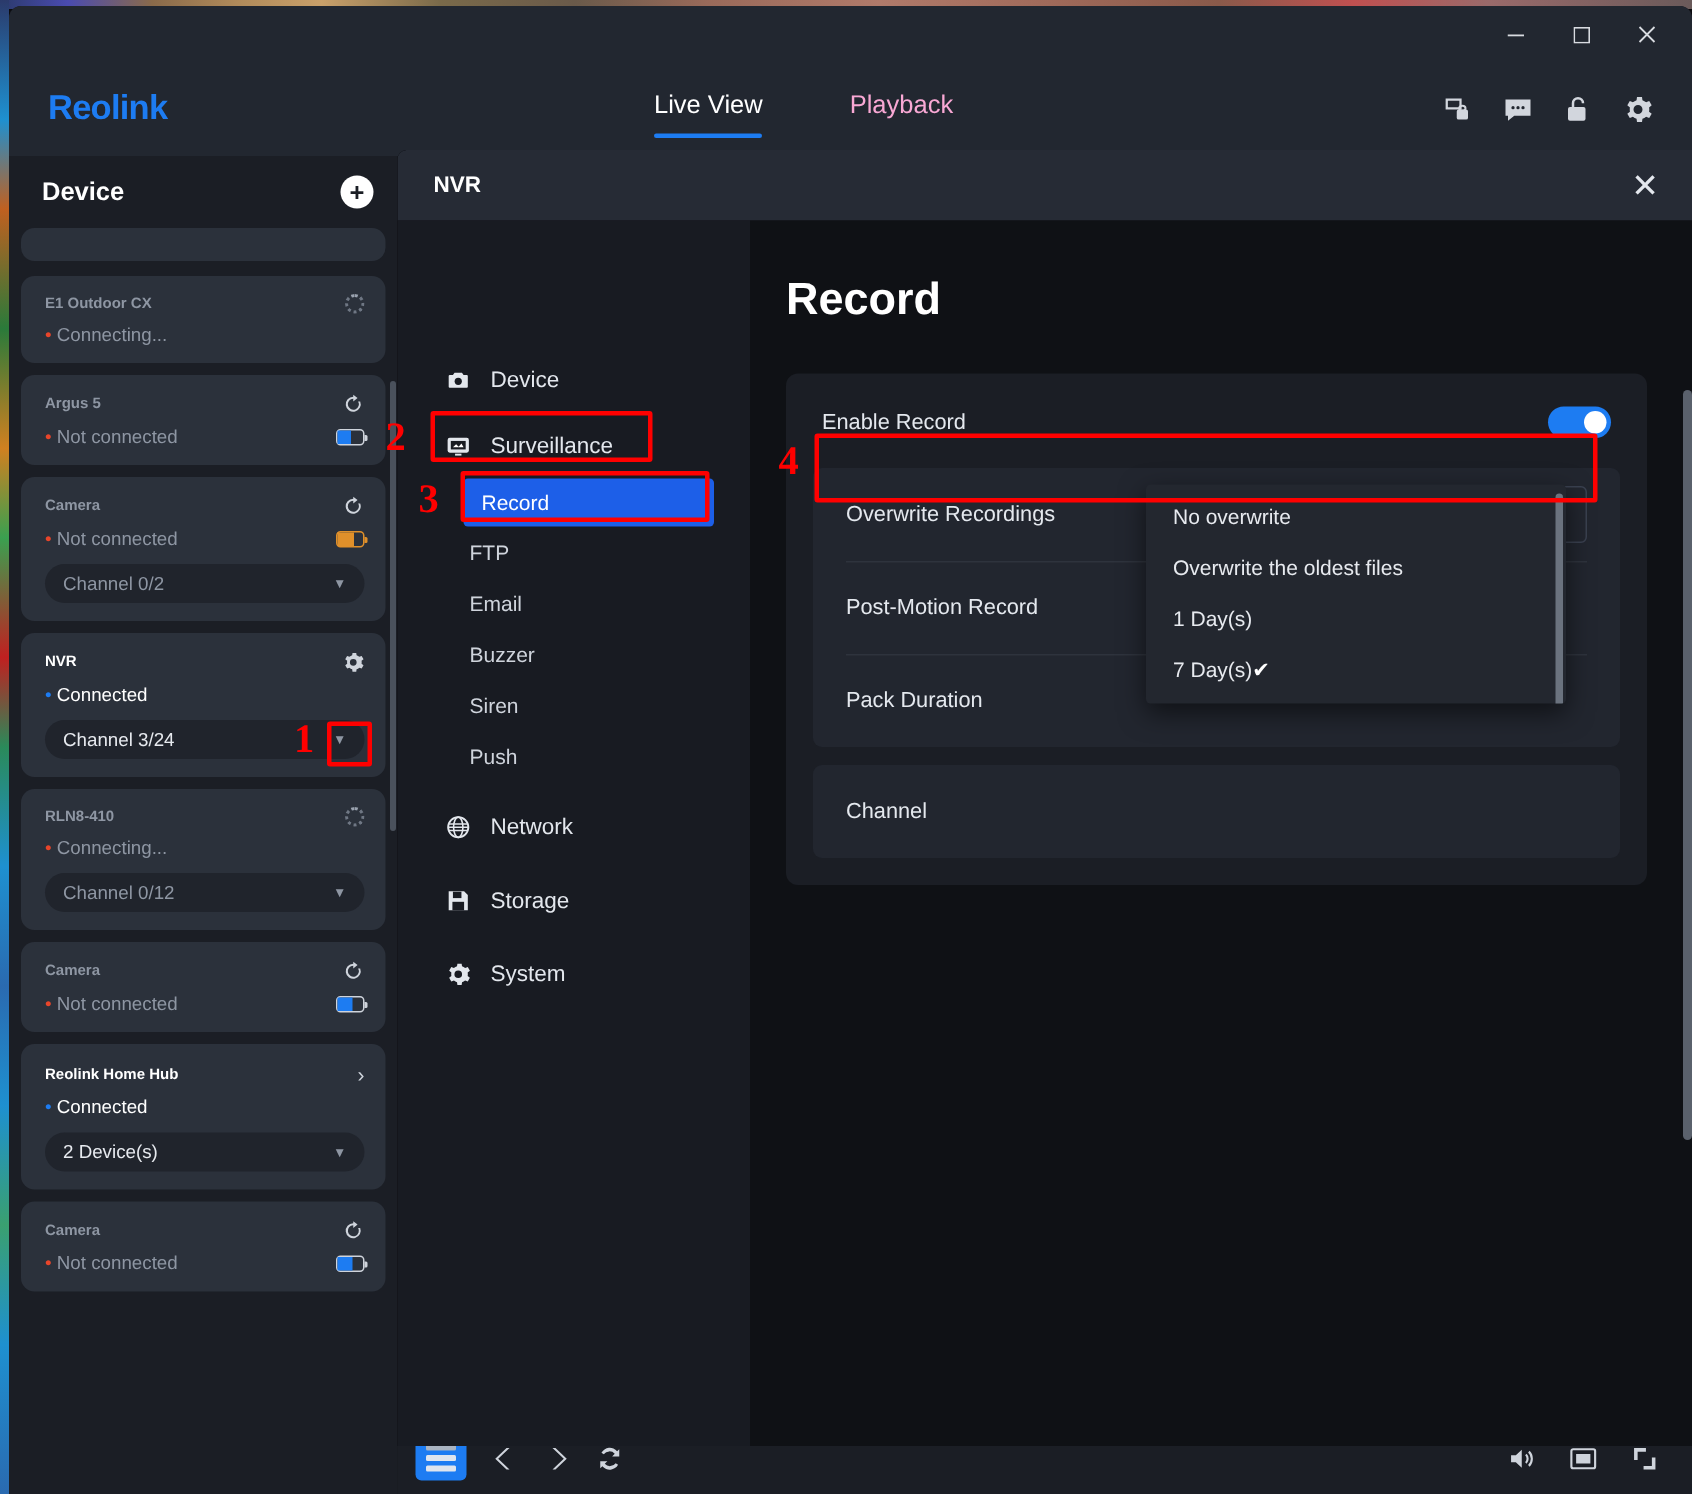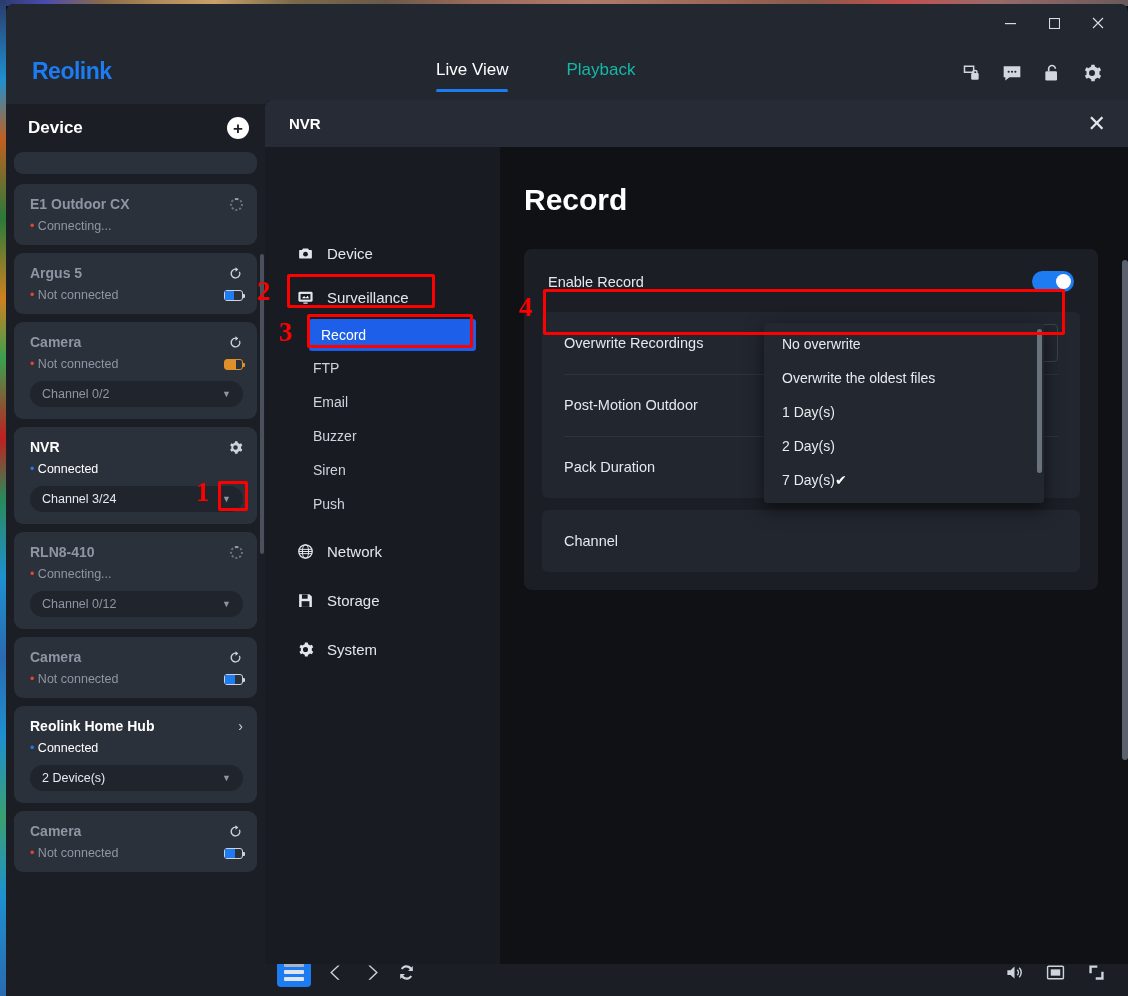--- a/index.html
+++ b/index.html
@@ -58,21 +58,21 @@
   .brand {
     position: absolute; left: 26px; top: 16px;
     font-size: 23px; font-weight: bold; color: #1d7cf2;
     letter-spacing: -0.5px;
   }
   .nav-tabs {
     position: absolute; left: 430px; top: 0; height: 62px;
     display: flex; align-items: center; gap: 58px;
   }
   .nav-tab {
-    color: #14b8a6; font-size: 17px; cursor: pointer;
+    color: #f9a8d4; font-size: 17px; cursor: pointer;
     position: relative; padding-bottom: 6px;
   }
   .nav-tab.active { color: #ffffff; }
   .nav-tab.active::after {
     content: ""; position: absolute; left: 0; right: 0; bottom: -6px;
     height: 3px; background: #1d7cf2; border-radius: 2px;
   }
   .nav-icons {
     position: absolute; right: 26px; top: 0; height: 62px;
     display: flex; align-items: center; gap: 20px;
@@ -98,21 +98,21 @@
   .dev-list {
     position: absolute; top: 48px; left: 0; right: 0; bottom: 0;
     padding: 0 8px; overflow: hidden;
   }
   .dev-card {
     background: #2b313b; border-radius: 9px; margin-bottom: 8px;
     padding: 12px 14px 12px 16px;
   }
   .dev-card.partial { height: 22px; padding: 0; margin-bottom: 10px; }
   .dev-top { display: flex; align-items: center; justify-content: space-between; }
-  .dev-name { font-size: 14px; font-weight: bold; color: #8e96a3; }
+  .dev-name { font-size: 10px; font-weight: bold; color: #8e96a3; }
   .dev-card.active .dev-name { color: #ffffff; }
   .dev-status {
     font-size: 12.5px; color: #8e96a3; margin-top: 7px;
     display: flex; align-items: center; justify-content: space-between;
   }
   .dev-card.active .dev-status .st-text { color: #ffffff; }
   .st-text::before {
     content: "• "; color: #e8452a;
   }
   .dev-card.active .st-text::before { color: #1d7cf2; }
@@ -560,21 +560,21 @@
 
           <div class="subpanel">
             <div class="sp-row">
               <span class="row-label">Overwrite Recordings</span>
               <div class="sel-box">
                 <span>7 Day(s)</span>
                 <span class="arrow">▲</span>
               </div>
             </div>
             <div class="sp-row">
-              <span class="row-label">Post-Motion Outdoor</span>
+              <span class="row-label">Post-Motion Record</span>
             </div>
             <div class="sp-row">
               <span class="row-label">Pack Duration</span>
             </div>
           </div>
 
           <div class="subpanel second">
             <div class="sp-row">
               <span class="row-label">Channel</span>
             </div>
@@ -585,23 +585,20 @@
           <div class="dd-item">
             <span>No overwrite</span>
           </div>
           <div class="dd-item">
             <span>Overwrite the oldest files</span>
           </div>
           <div class="dd-item">
             <span>1 Day(s)</span>
           </div>
           <div class="dd-item">
-            <span>2 Day(s)</span>
-          </div>
-          <div class="dd-item">
             <span>7 Day(s)</span>
             <span class="dd-check">✔</span>
           </div>
           <div class="dd-scroll"></div>
         </div>
 
       </div>
     </div>
   </div>
 

